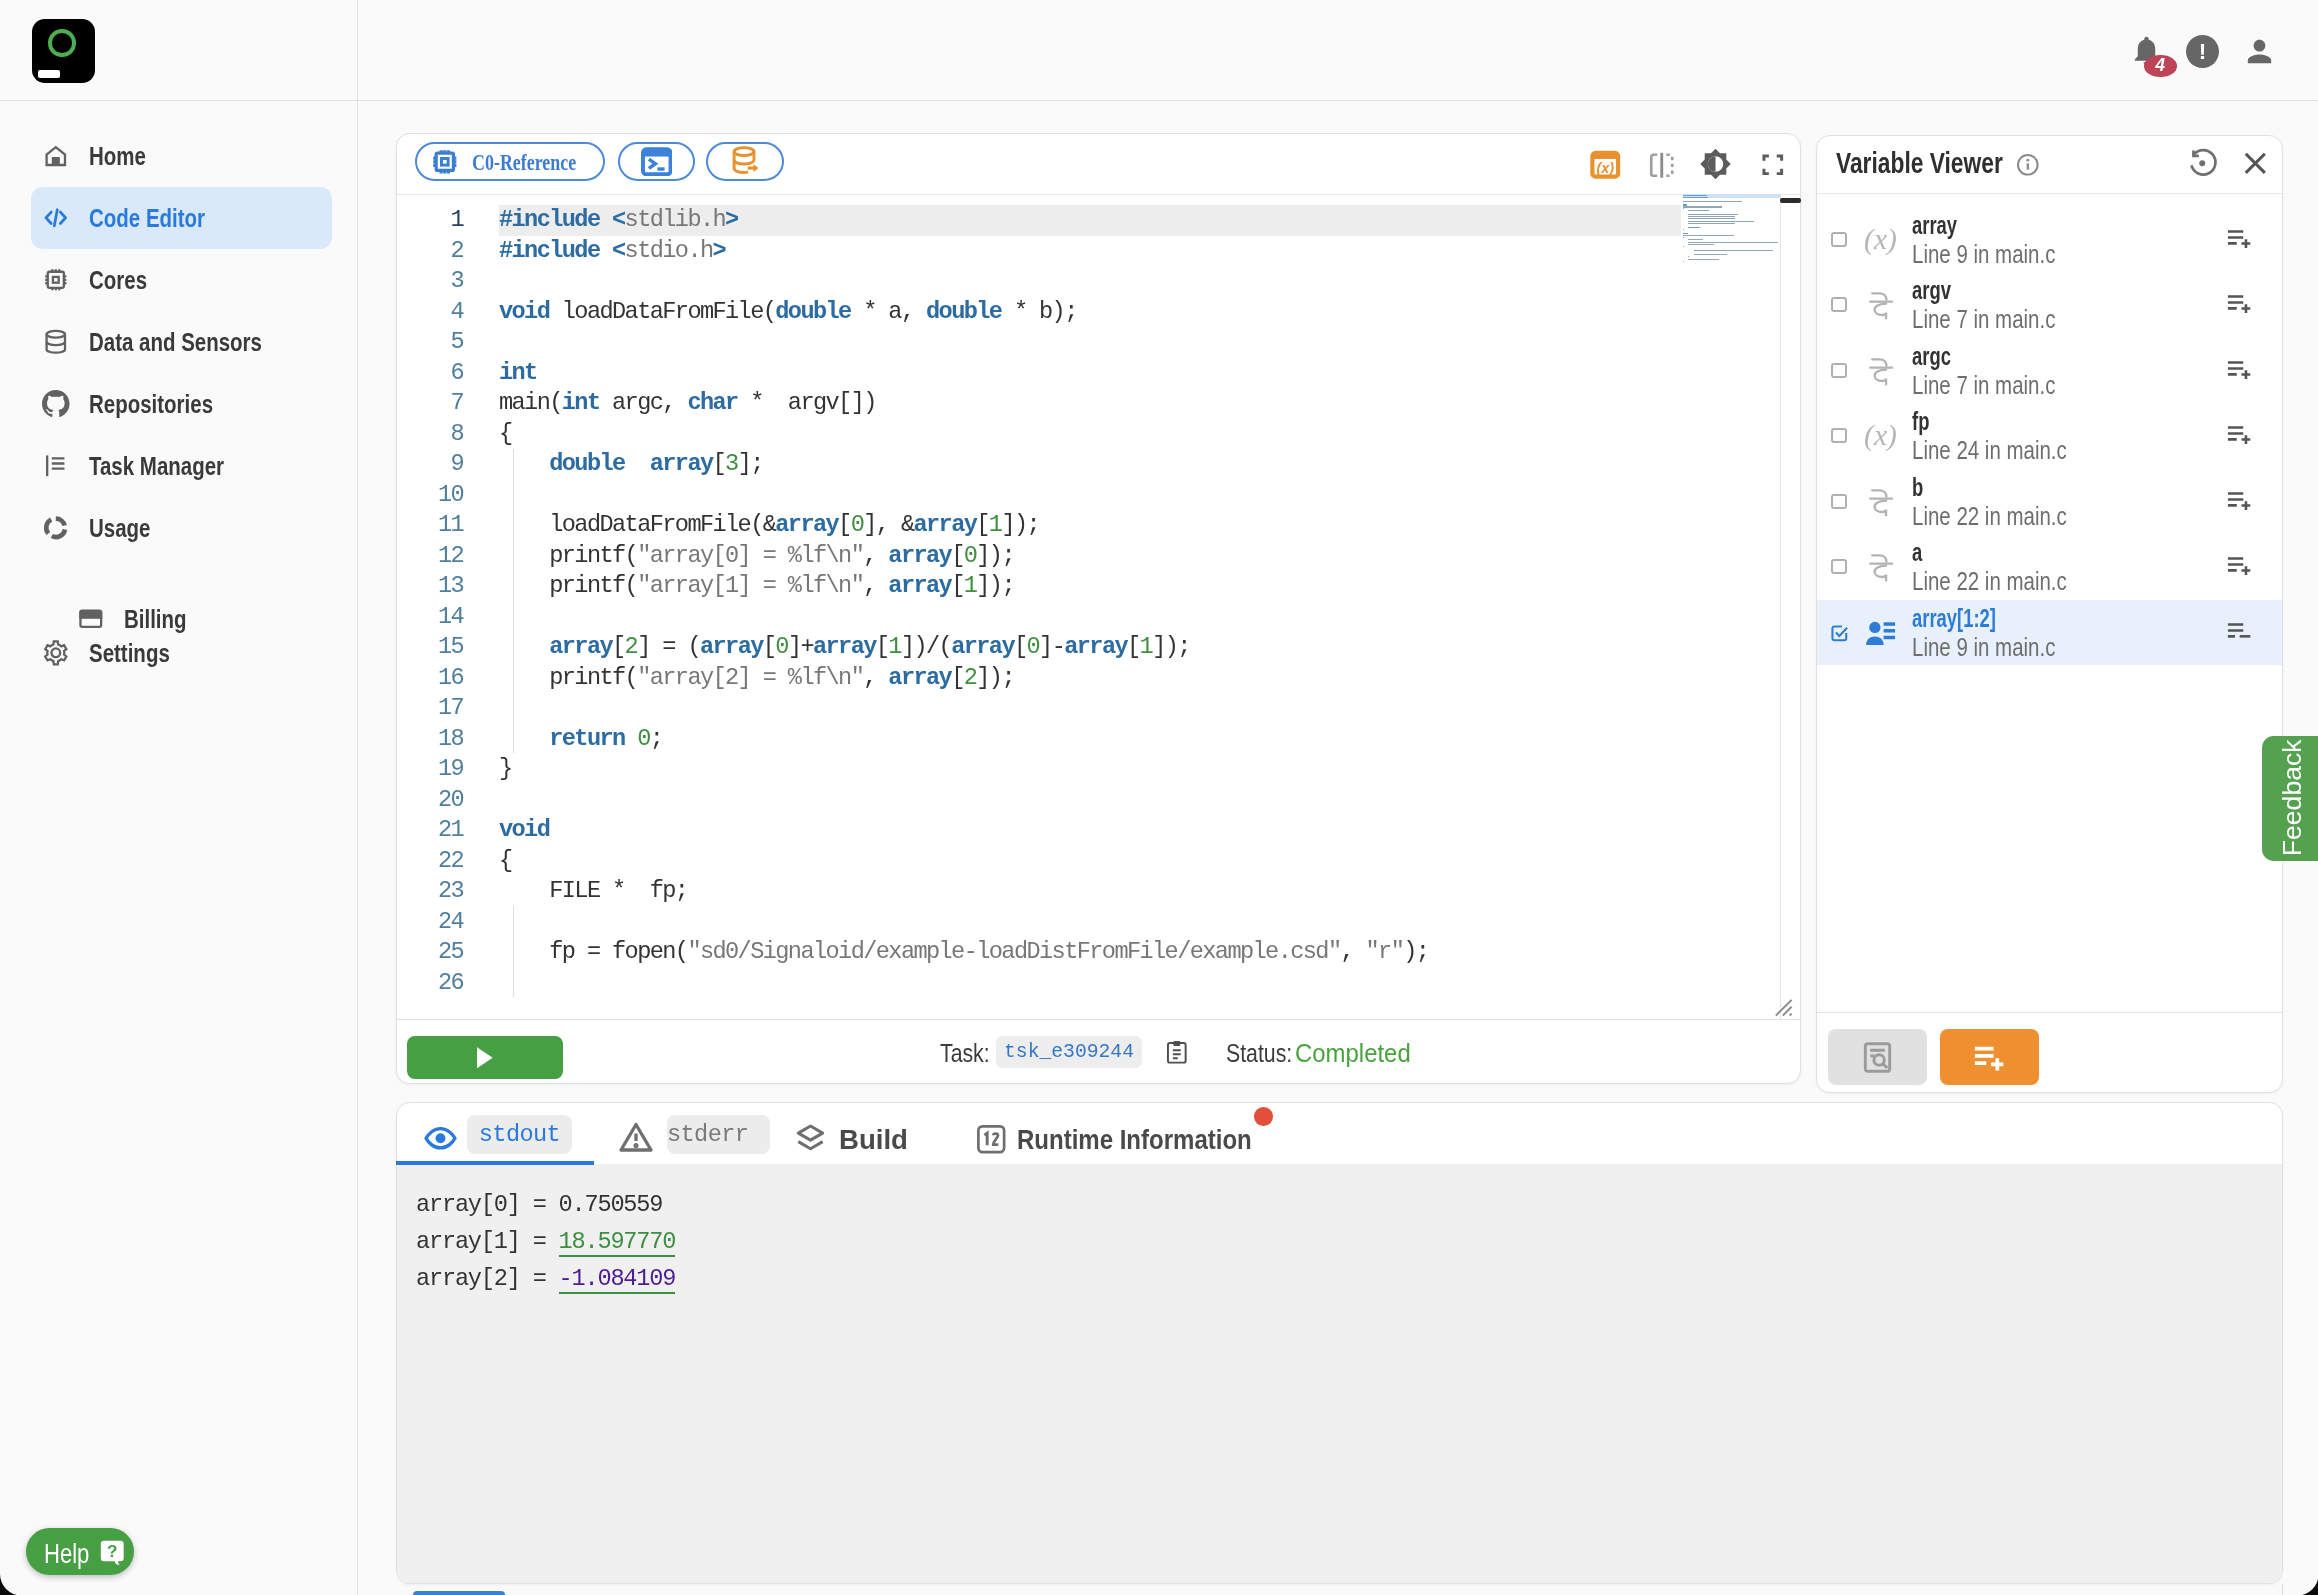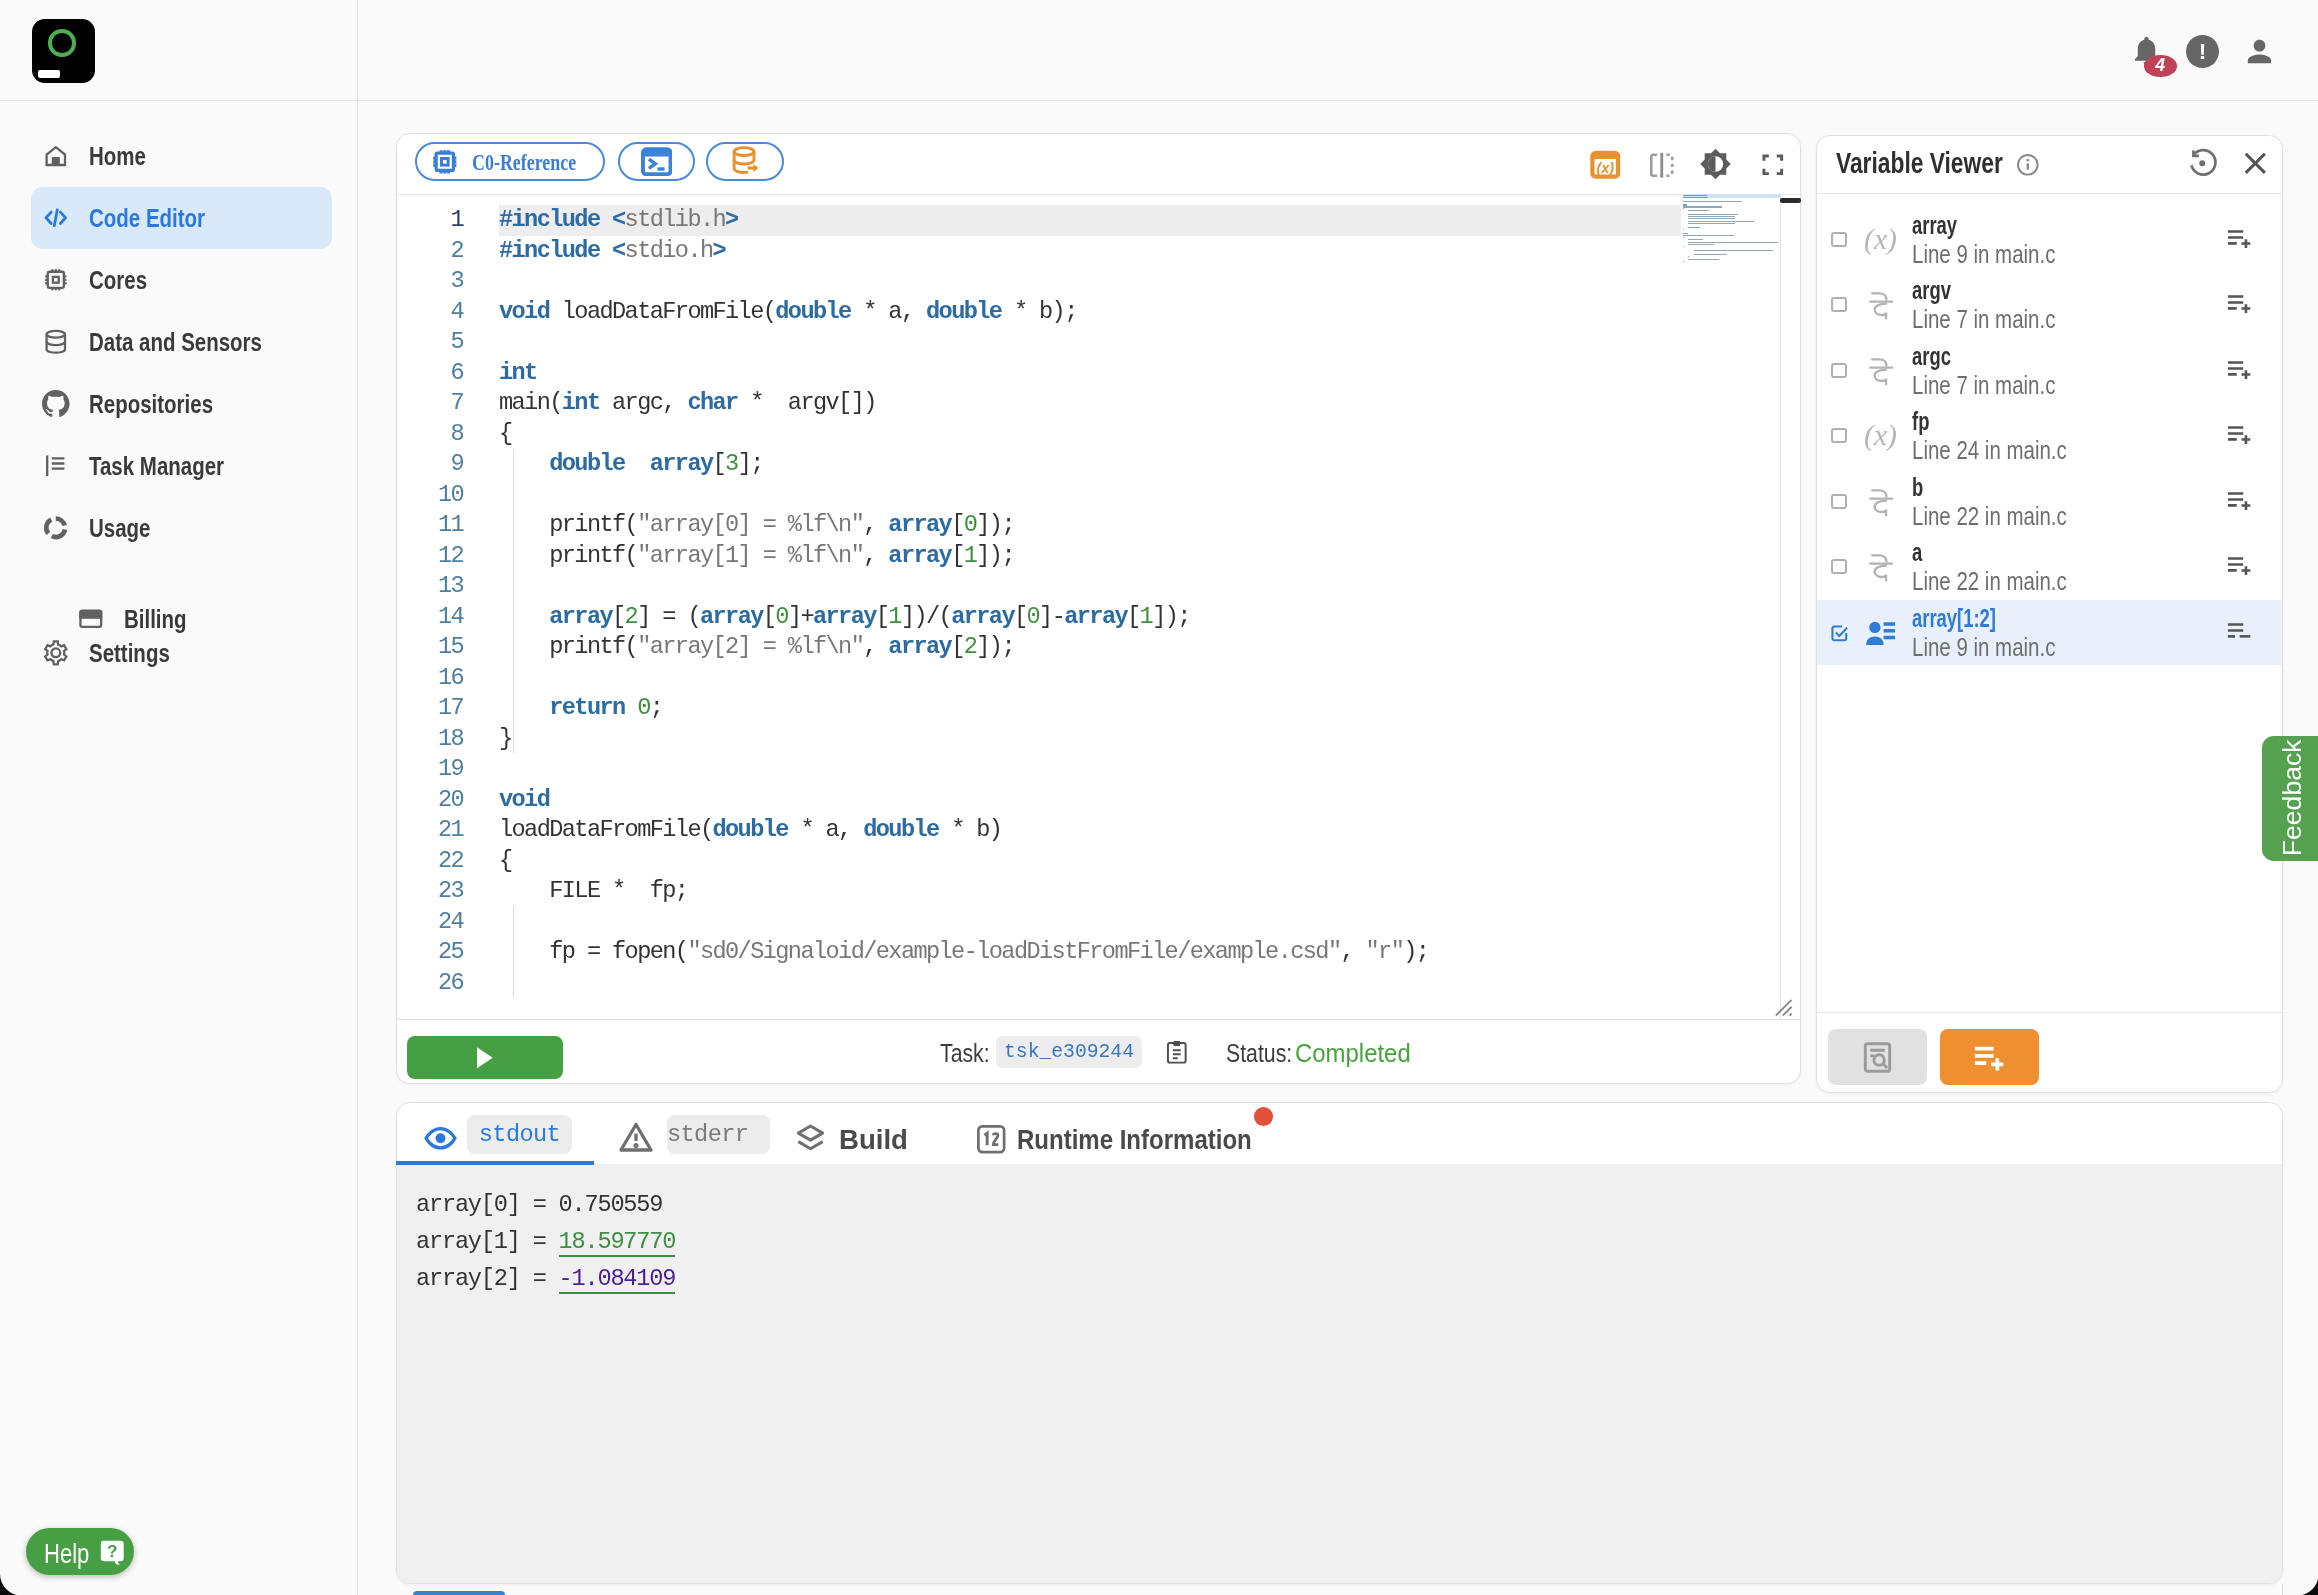--- a/index.html
+++ b/index.html
@@ -234,31 +234,31 @@
 <div class="cline"><span class="k">#include</span> <span class="k">&lt;</span><span class="g">stdlib.h</span><span class="k">&gt;</span></div>
 <div class="cline"><span class="k">#include</span> <span class="k">&lt;</span><span class="g">stdio.h</span><span class="k">&gt;</span></div>
 <div class="cline"> </div>
 <div class="cline"><span class="k">void</span> loadDataFromFile(<span class="k">double</span> * a, <span class="k">double</span> * b);</div>
 <div class="cline"> </div>
 <div class="cline"><span class="k">int</span></div>
 <div class="cline">main(<span class="k">int</span> argc, <span class="k">char</span> *  argv[])</div>
 <div class="cline">{</div>
 <div class="cline">    <span class="k">double</span>  <span class="k">array</span>[<span class="n">3</span>];</div>
 <div class="cline"> </div>
+<div class="cline">    loadDataFromFile(&amp;<span class="k">array</span>[<span class="n">0</span>], &amp;<span class="k">array</span>[<span class="n">1</span>]);</div>
 <div class="cline">    printf(<span class="g">"array[0] = %lf\n"</span>, <span class="k">array</span>[<span class="n">0</span>]);</div>
 <div class="cline">    printf(<span class="g">"array[1] = %lf\n"</span>, <span class="k">array</span>[<span class="n">1</span>]);</div>
 <div class="cline"> </div>
 <div class="cline">    <span class="k">array</span>[<span class="n">2</span>] = (<span class="k">array</span>[<span class="n">0</span>]+<span class="k">array</span>[<span class="n">1</span>])/(<span class="k">array</span>[<span class="n">0</span>]-<span class="k">array</span>[<span class="n">1</span>]);</div>
 <div class="cline">    printf(<span class="g">"array[2] = %lf\n"</span>, <span class="k">array</span>[<span class="n">2</span>]);</div>
 <div class="cline"> </div>
 <div class="cline">    <span class="k">return</span> <span class="n">0</span>;</div>
 <div class="cline">}</div>
 <div class="cline"> </div>
 <div class="cline"><span class="k">void</span></div>
-<div class="cline">loadDataFromFile(<span class="k">double</span> * a, <span class="k">double</span> * b)</div>
 <div class="cline">{</div>
 <div class="cline">    FILE *  fp;</div>
 <div class="cline"> </div>
 <div class="cline">    fp = fopen(<span class="g">"sd0/Signaloid/example-loadDistFromFile/example.csd"</span>, <span class="g">"r"</span>);</div>
 </div>
 
 <div class="abs" id="minimap" style="left:1683px;top:194px;width:97px;height:71px;">
     <div style="position:absolute;left:0;top:0;width:97px;height:4.4px;background:#cde2f5;"></div>
     <div style="position:absolute;left:0px;top:0.8px;width:23.6px;height:1.4px;background:#6d9fcc;"></div>
     <div style="position:absolute;left:0px;top:2.7px;width:25px;height:1.4px;background:#6d9fcc;"></div>

